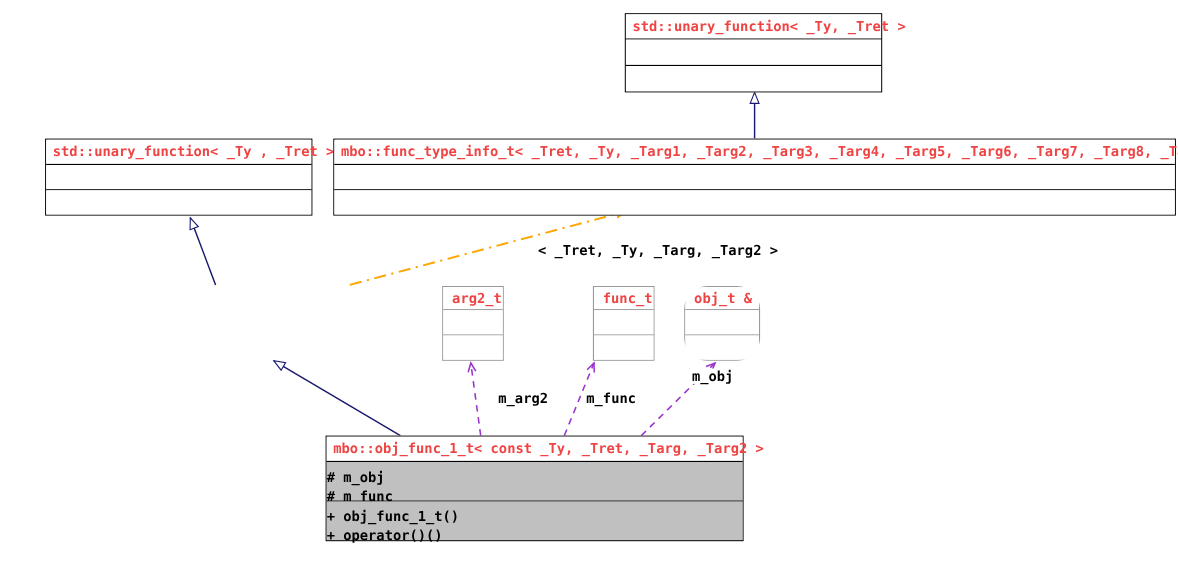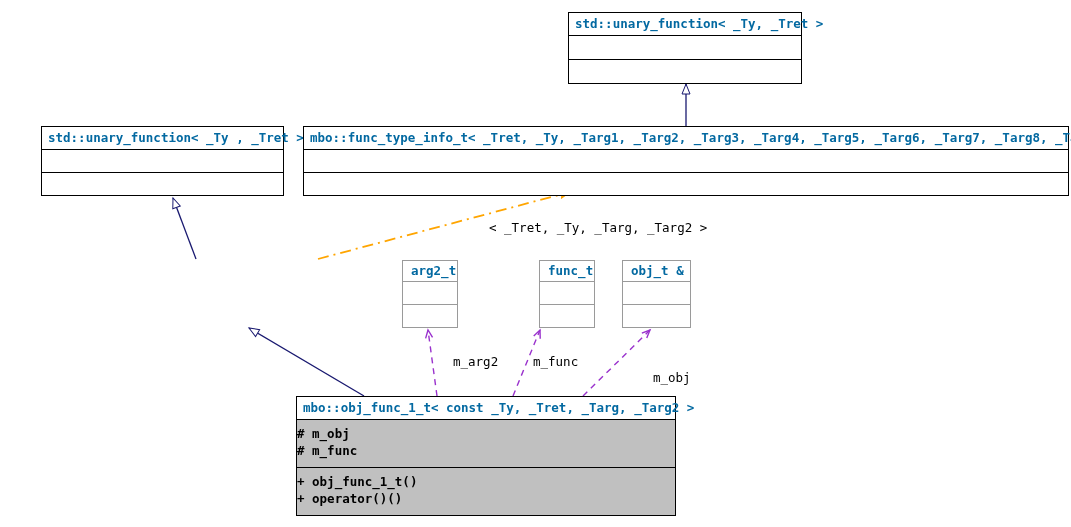--- a/index.html
+++ b/index.html
@@ -35,21 +35,21 @@
     z-index: 5;
   }
   .uml-box .title {
     box-sizing: border-box;
     font-weight: bold;
     font-size: 12.5px;
     line-height: 14px;
     padding: 4px 6px 4px 6px;
     text-align: center;
     white-space: nowrap;
-    color: #0369a1;
+    color: #ef4444;
     background: #ffffff;
   }
   .uml-box .sep {
     border-top: 1px solid #000000;
     height: 0;
     width: 100%;
   }
   .uml-box .compartment {
     box-sizing: border-box;
     flex: 1 1 auto;
@@ -85,21 +85,21 @@
     border-top: 1px solid #9a9a9a;
   }
   .uml-box.light .title {
     padding: 3px 8px;
     text-align: right;
   }
 
   .edge-label {
     position: absolute;
     font-size: 12.5px;
-    font-weight: normal;
+    font-weight: bold;
     line-height: 14px;
     color: #000000;
     white-space: nowrap;
     background: #ffffff;
     z-index: 6;
     padding: 0 2px;
   }
 </style>
 </head>
 <body>
@@ -168,43 +168,43 @@
   </div>
 
   <div class="uml-box light" style="left:515px; top:260px; width:56px; height:68px;margin-left:24px;">
     <div class="title">func_t</div>
     <div class="sep"></div>
     <div class="compartment attrs"></div>
     <div class="sep"></div>
     <div class="compartment ops"></div>
   </div>
 
-  <div class="uml-box light" style="left:622px; top:260px; width:69px; height:68px;">
+  <div class="uml-box light" style="left:622px; top:260px; width:69px; height:68px;border-radius:21px;">
     <div class="title">obj_t &amp;</div>
     <div class="sep"></div>
     <div class="compartment attrs"></div>
     <div class="sep"></div>
     <div class="compartment ops"></div>
   </div>
 
-  <div class="uml-box focus" style="left:296px; top:396px; width:380px; height:120px;">
+  <div class="uml-box focus" style="left:296px; top:396px; width:380px; height:96px;">
     <div class="title">mbo::obj_func_1_t&lt; const _Ty, _Tret, _Targ, _Targ2 &gt;</div>
     <div class="sep"></div>
     <div class="compartment attrs">
       <div class="attr-line"># m_obj</div>
       <div class="attr-line"># m_func</div>
     </div>
     <div class="sep"></div>
     <div class="compartment ops">
       <div class="op-line">+ obj_func_1_t()</div>
       <div class="op-line">+ operator()()</div>
     </div>
   </div>
 
   <div class="edge-label" style="left:487px; top:221px;">&lt; _Tret, _Ty, _Targ, _Targ2 &gt;</div>
 
   <div class="edge-label" style="left:451px; top:355px;">m_arg2</div>
 
   <div class="edge-label" style="left:531px; top:355px;">m_func</div>
 
-  <div class="edge-label" style="left:627px; top:371px;margin-left:24px;">m_obj</div>
+  <div class="edge-label" style="left:627px; top:335px;">m_obj</div>
 
 </div>
 
 </body></html>

